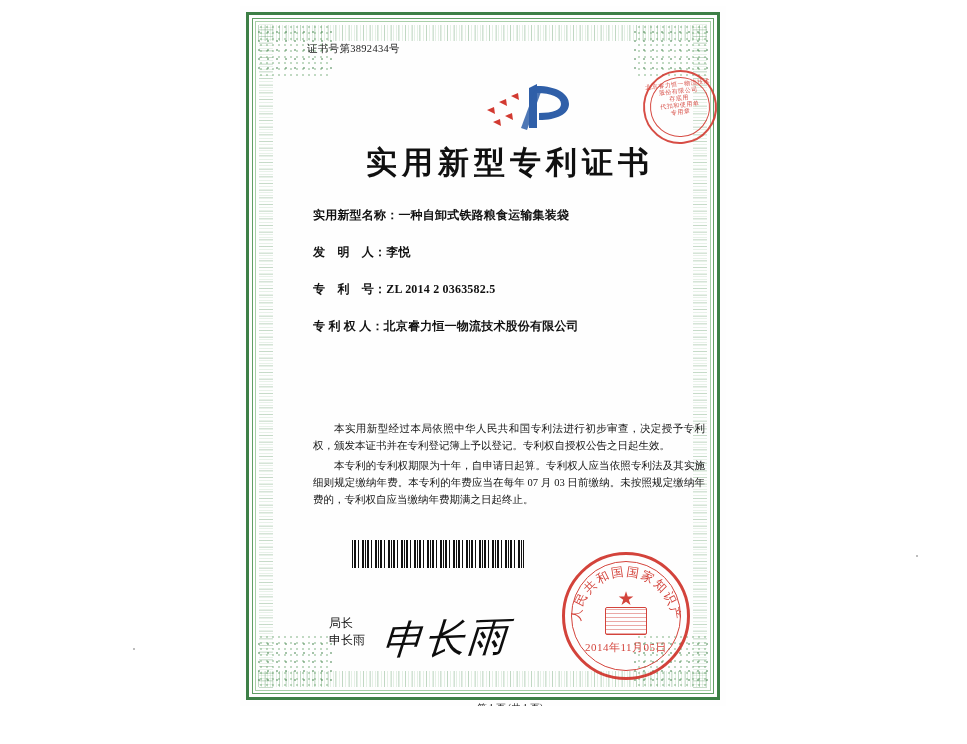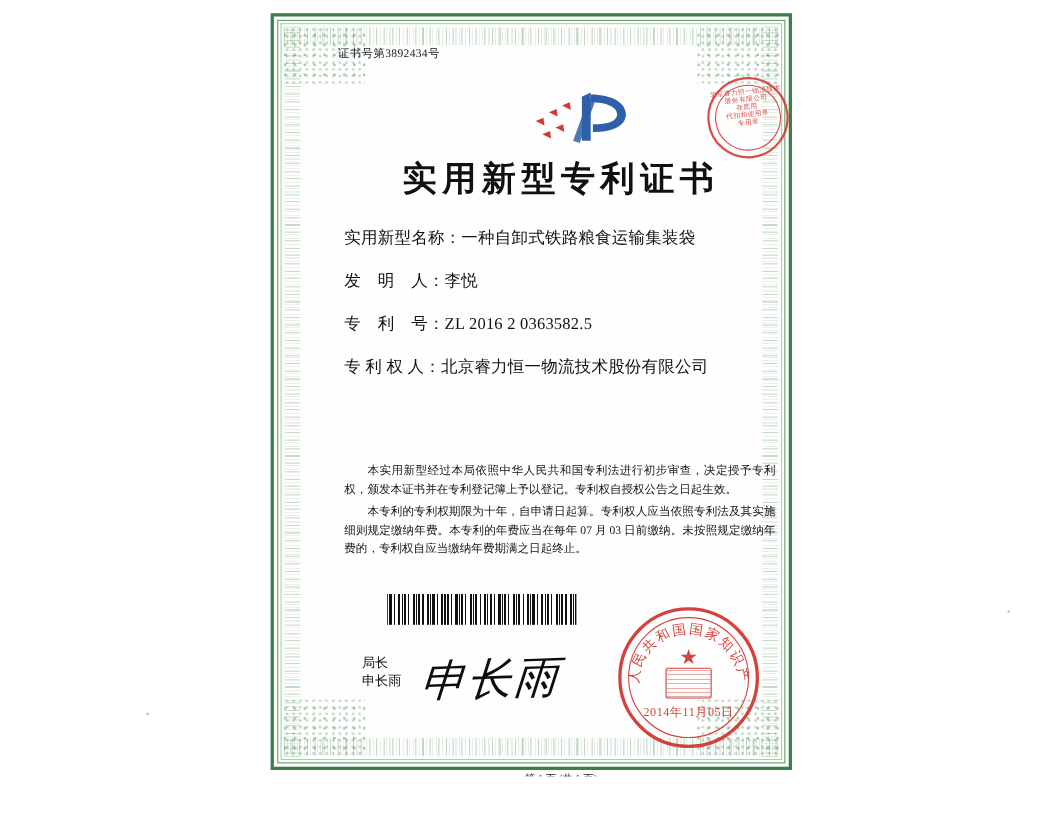--- a/index.html
+++ b/index.html
@@ -164,24 +164,25 @@
     font-family: Liberation Serif, serif;
   }
 
   .fields {
     position: absolute;
     top: 165px;
     left: 6px;
     width: 400px;
   }
   .field {
-    font-size: 15px;
+    font-size: 12px;
     color: #111;
     margin-bottom: 20px;
     letter-spacing: .2px;
+    font-weight: bold;
   }
   .field .lbl { display: inline; }
   .field .val { display: inline; }
 
   .paras {
     position: absolute;
     top: 378px;
     left: 6px;
     width: 392px;
     font-size: 10.5px;
@@ -203,21 +204,21 @@
     height: 28px;
     background:
       repeating-linear-gradient(90deg,
         #111 0 1px, #fff 1px 2px, #111 2px 4px, #fff 4px 6px,
         #111 6px 7px, #fff 7px 10px, #111 10px 12px, #fff 12px 13px);
   }
 
   .signature-area {
     position: absolute;
     left: 22px;
-    top: 548px;
+    top: 569px;
     width: 240px;
   }
   .sig-label {
     font-size: 12px;
     line-height: 17px;
     color: #111;
     display: inline-block;
     vertical-align: top;
     margin-top: 4px;
   }
@@ -359,21 +360,21 @@
 
         <div class="field">
           <span class="lbl">实用新型名称：</span><span class="val">一种自卸式铁路粮食运输集装袋</span>
         </div>
 
         <div class="field">
           <span class="lbl">发　明　人：</span><span class="val">李悦</span>
         </div>
 
         <div class="field">
-          <span class="lbl">专　利　号：</span><span class="val">ZL 2016 2 0363582.5</span>
+          <span class="lbl">专　利　号：</span><span class="val">ZL 2014 2 0363582.5</span>
         </div>
 
 
         <div class="field">
           <span class="lbl">专 利 权 人：</span><span class="val">北京睿力恒一物流技术股份有限公司</span>
         </div>
 
 
       </div>
 

